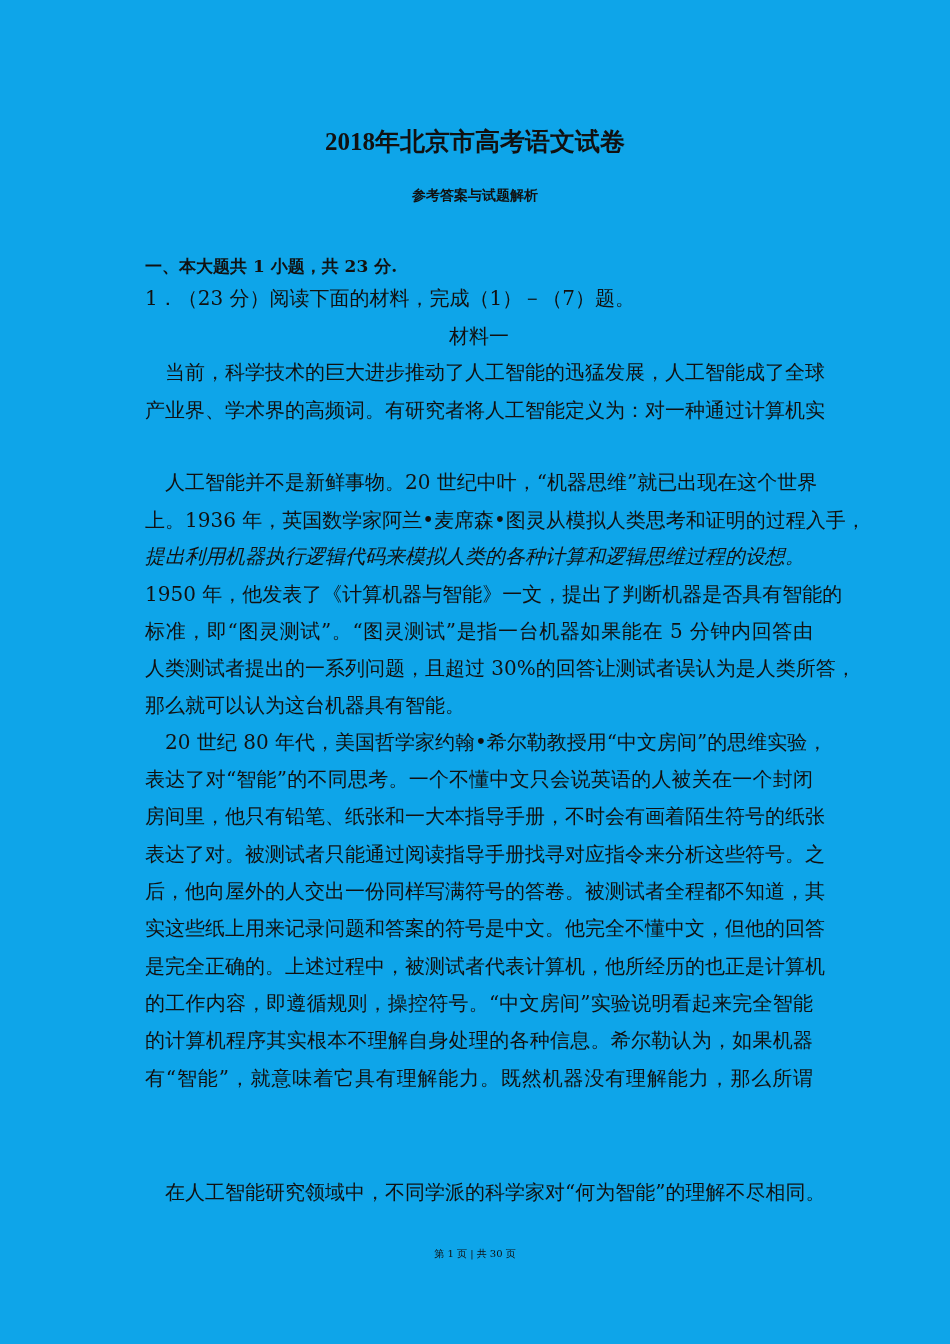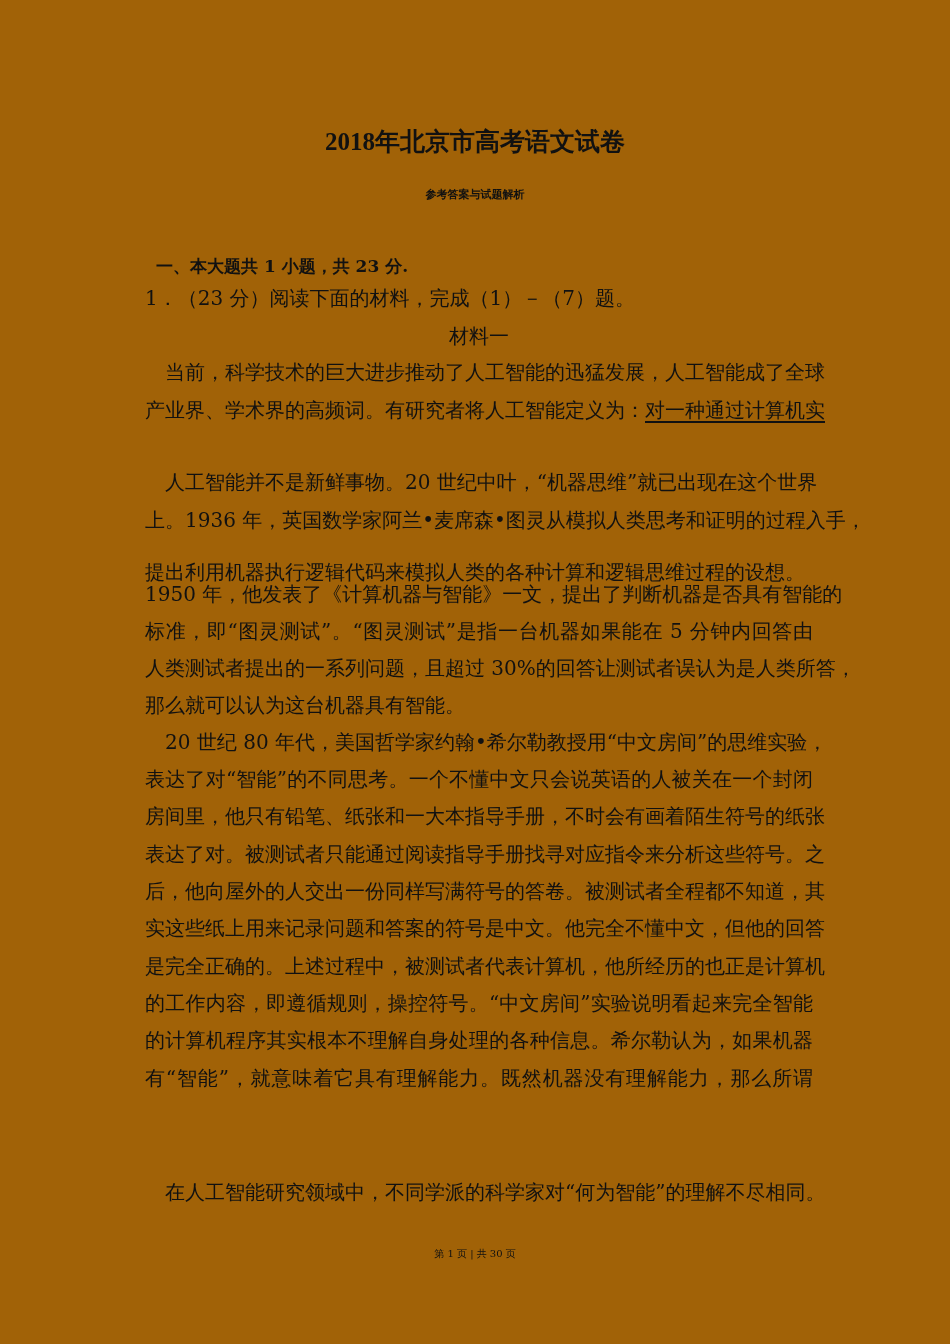--- a/index.html
+++ b/index.html
@@ -1,31 +1,31 @@
 <!DOCTYPE html>
 <html><head>
 <meta charset="utf-8">
 <style>
   html, body { margin: 0; padding: 0; background: #ffffff; }
   body { width: 950px; height: 1344px; position: relative; overflow: hidden;
          font-family: "DejaVu Serif", "Liberation Serif", serif; color: #111; }
-  .page { position: absolute; left: 0; top: 0; width: 950px; height: 1344px; background: #a16207; }
+  .page { position: absolute; left: 0; top: 0; width: 950px; height: 1344px; background: #0ea5e9; }
   .title { position: absolute; top: 124px; left: 0; width: 950px; text-align: center;
            font-family: "Liberation Serif", "DejaVu Serif", serif; font-weight: bold;
            font-size: 25px; letter-spacing: 0px; line-height: 36px; }
   .subtitle { position: absolute; top: 186px; left: 0; width: 950px; text-align: center;
-              font-weight: bold; font-size: 11px; line-height: 18px; }
-  .section-heading { position: absolute; top: 252px; left: 156px; font-weight: bold;
+              font-weight: bold; font-size: 14px; line-height: 18px; }
+  .section-heading { position: absolute; top: 252px; left: 145px; font-weight: bold;
                      font-size: 17px; line-height: 28px; }
   .line { position: absolute; left: 145px; width: 668px; font-size: 20px; line-height: 28px;
           white-space: nowrap; }
   .justify { text-align: justify; text-align-last: justify; }
   .center { text-align: center; }
   .indent { padding-left: 20px; width: 648px; }
-  .ul { text-decoration: underline; text-underline-offset: 4px; }
+  .ul { text-underline-offset: 4px; }
   .em-dot { position: relative; }
   .em-dot::after { content: "•"; position: absolute; left: 50%; transform: translateX(-50%);
                    bottom: -14px; font-size: 9px; line-height: 9px; }
   .footer { position: absolute; top: 1244px; left: 0; width: 950px; text-align: center;
             font-size: 10px; line-height: 20px; }
 </style>
 </head>
 <body>
 
 <div class="page">
@@ -38,21 +38,21 @@
   <div class="line" style="top:284px;">1．（23 分）阅读下面的材料，完成（1）－（7）题。</div>
   <div class="line center" style="top:322px;">材料一</div>
 
   <div class="line justify indent" style="top:358px;">当前，科学技术的巨大进步推动了人工智能的迅猛发展，人工智能成了全球</div>
   <div class="line justify" style="top:396px;">
     <span>产业界、学术界的高频词。有研究者将人工智能定义为：</span><span class="ul">对一种通过计算机实</span>
   </div>
 
   <div class="line justify indent" style="top:468px;">人工智能并不是新鲜事物。20 世纪中叶，“机器思维”就已出现在这个世界</div>
   <div class="line justify" style="top:506px;">上。1936 年，英国数学家阿兰•麦席森•图灵从模拟人类思考和证明的过程入手，</div>
-  <div class="line" style="top:558px;">提出利用机器执行逻辑代码来模拟人类的各种计算和逻辑思维过程的设想。</div>
+  <div class="line" style="top:542px;font-style:italic;">提出利用机器执行逻辑代码来模拟人类的各种计算和逻辑思维过程的设想。</div>
   <div class="line justify" style="top:580px;">1950 年，他发表了《计算机器与智能》一文，提出了判断机器是否具有智能的</div>
   <div class="line justify" style="top:617px;">标准，即“图灵测试”。“图灵测试”是指一台机器如果能在 5 分钟内回答由</div>
   <div class="line justify" style="top:654px;">人类测试者提出的一系列问题，且超过 30%的回答让测试者误认为是人类所答，</div>
   <div class="line" style="top:691px;">那么就可以认为这台机器具有智能。</div>
 
   <div class="line justify indent" style="top:728px;">20 世纪 80 年代，美国哲学家约翰•希尔勒教授用“中文房间”的思维实验，</div>
   <div class="line justify" style="top:765px;">表达了对“智能”的不同思考。一个不懂中文只会说英语的人被关在一个封闭</div>
   <div class="line justify" style="top:802px;">房间里，他只有铅笔、纸张和一大本指导手册，不时会有画着陌生符号的纸张</div>
   <div class="line justify" style="top:840px;">表达了对。被测试者只能通过阅读指导手册找寻对应指令来分析这些符号。之</div>
   <div class="line justify" style="top:877px;">后，他向屋外的人交出一份同样写满符号的答卷。被测试者全程都不知道，其</div>

